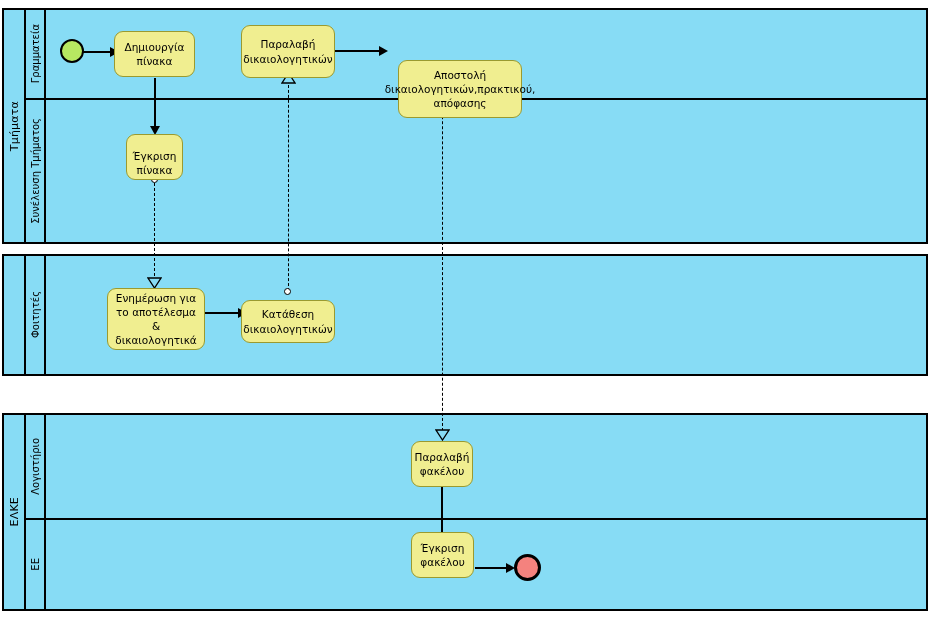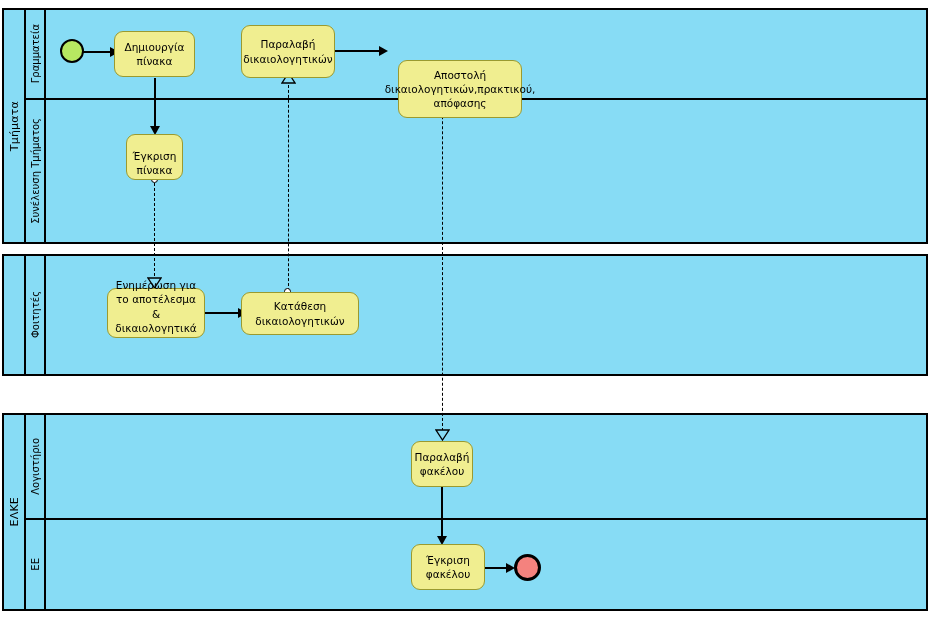--- a/index.html
+++ b/index.html
@@ -260,30 +260,30 @@
   </div>
 
   <div class="task" style="left:398px; top:20px; width:124px; height:58px;margin-top:40px;">
     <span>Αποστολή δικαιολογητικών,πρακτικού, απόφασης</span>
   </div>
 
   <div class="task" style="left:126px; top:134px; width:57px; height:46px;align-items:flex-end;">
     <span>Έγκριση πίνακα</span>
   </div>
 
-  <div class="task" style="left:107px; top:288px; width:98px; height:50px;align-items:flex-end;">
+  <div class="task" style="left:107px; top:288px; width:98px; height:62px;">
     <span>Ενημέρωση για το αποτέλεσμα &amp; δικαιολογητικά</span>
   </div>
 
-  <div class="task" style="left:241px; top:292px; width:118px; height:43px;align-items:center;">
+  <div class="task" style="left:241px; top:300px; width:94px; height:43px;align-items:center;">
     <span>Κατάθεση δικαιολογητικών</span>
   </div>
 
   <div class="task" style="left:411px; top:441px; width:62px; height:46px;justify-content:center;">
     <span>Παραλαβή φακέλου</span>
   </div>
 
-  <div class="task" style="left:411px; top:544px; width:74px; height:46px;">
+  <div class="task" style="left:411px; top:532px; width:63px; height:46px;">
     <span>Έγκριση φακέλου</span>
   </div>
 
 
 </div>
 
 </body></html>

